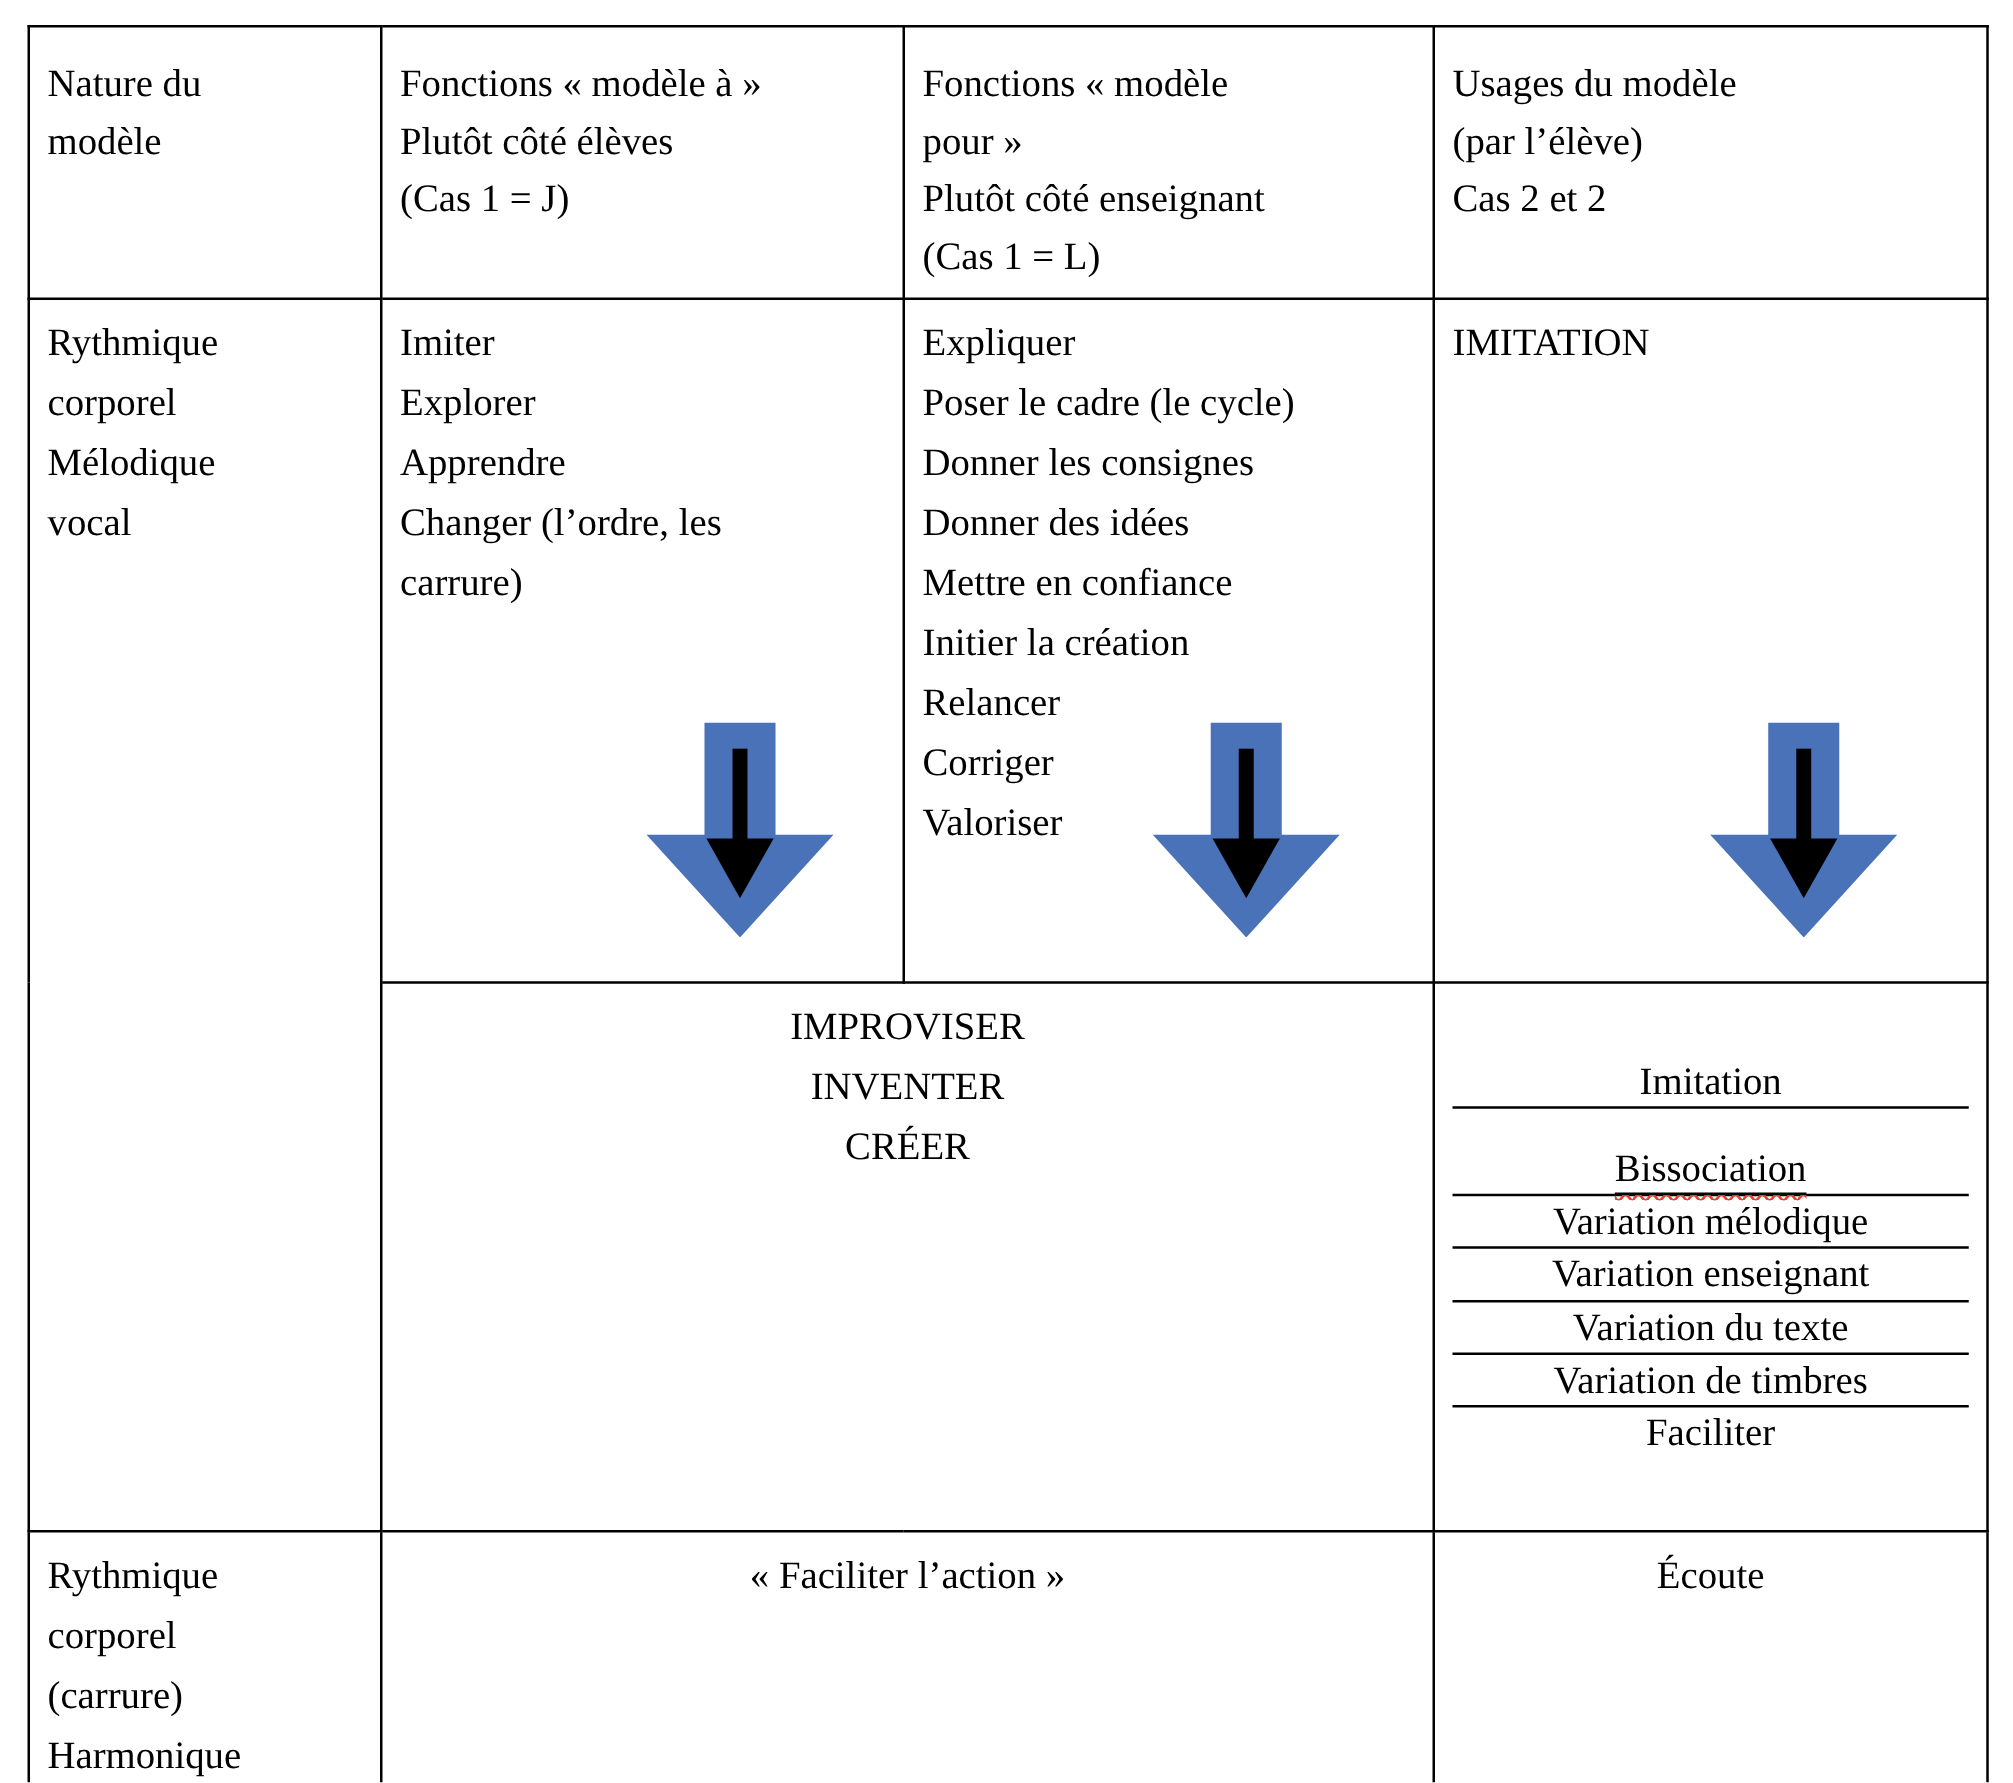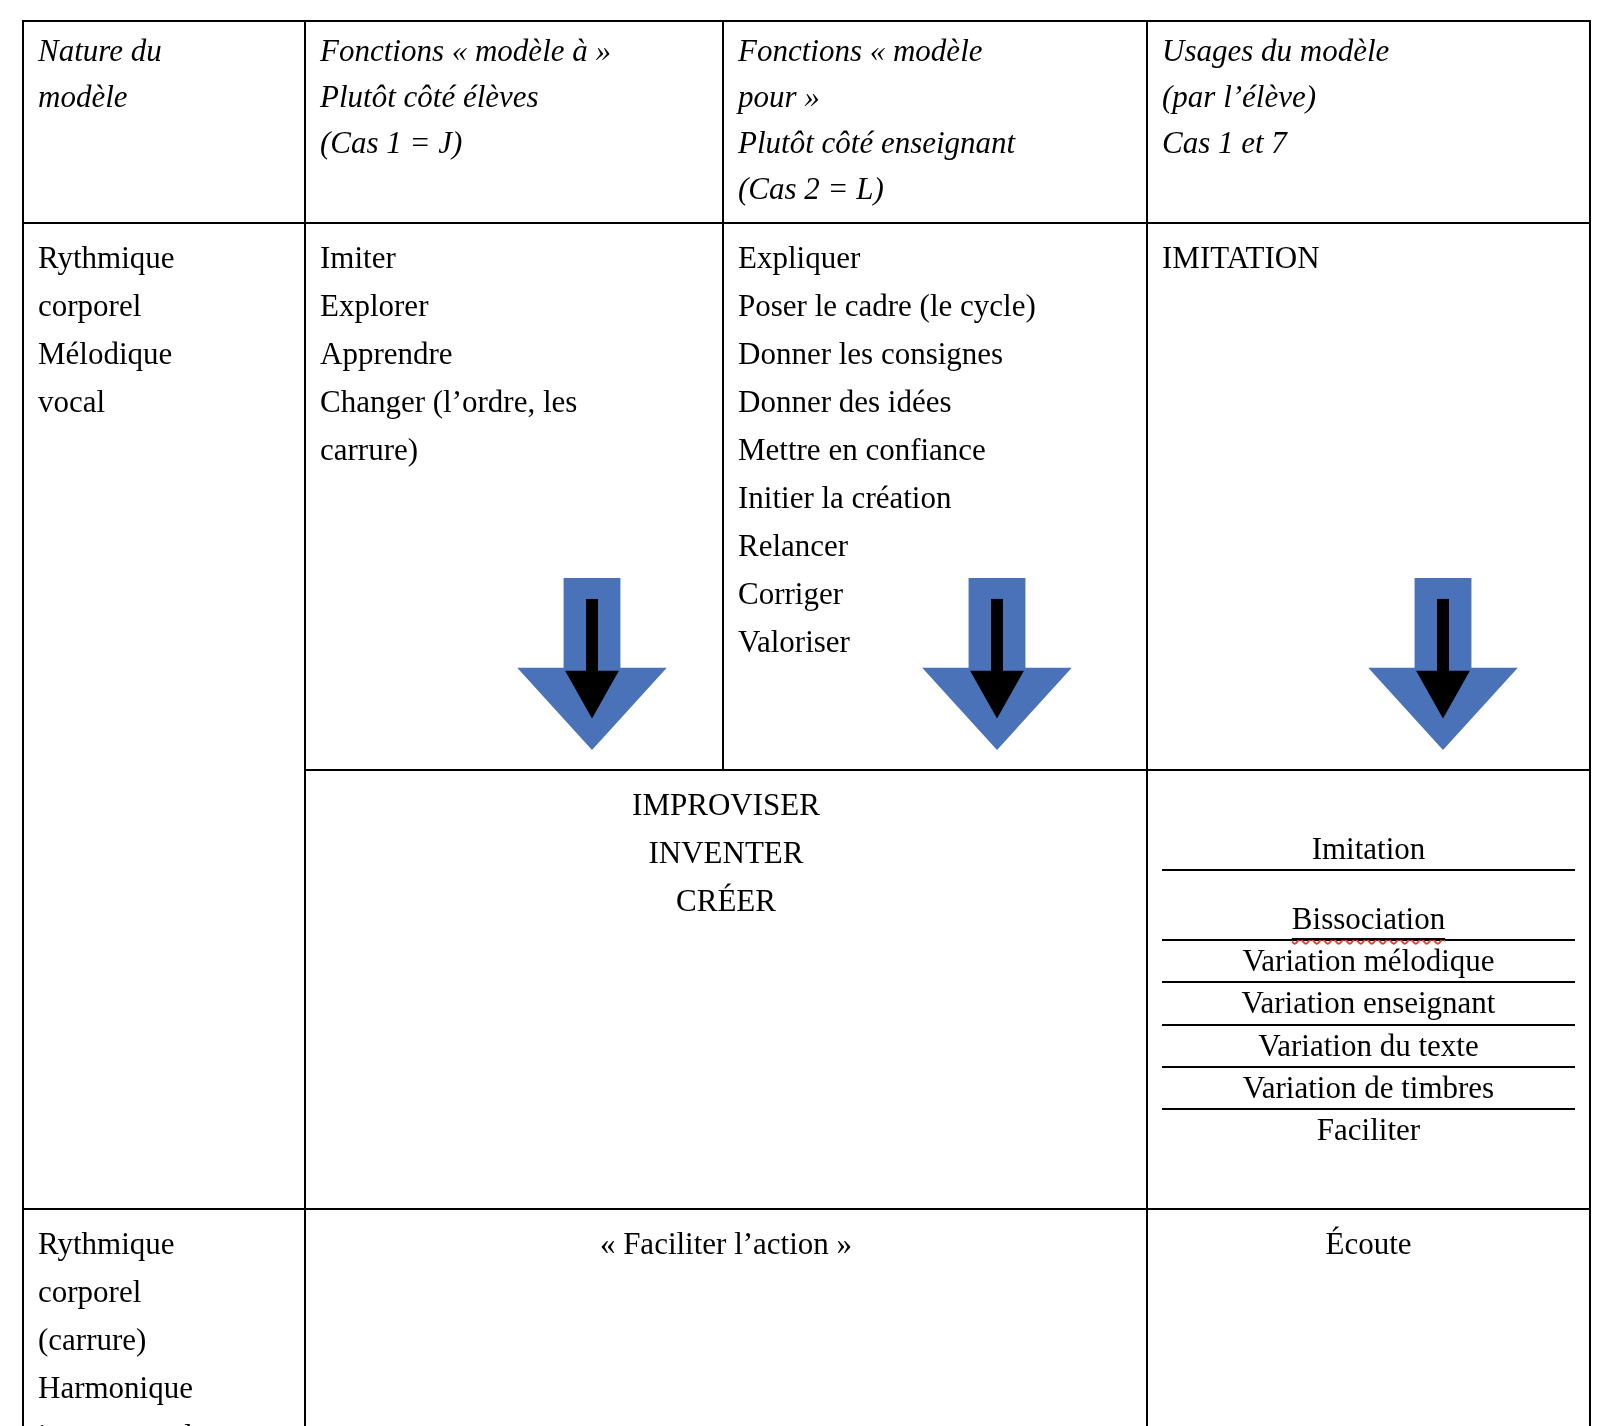--- a/index.html
+++ b/index.html
@@ -28,22 +28,21 @@
     border: 2px solid #000000;
     vertical-align: top;
     padding: 10px 14px;
     font-size: 31px;
     line-height: 48px;
     white-space: pre-line;
     overflow: hidden;
   }
   tr.header-row td {
     line-height: 46px;
-    padding-top: 6px;
-    font-style: italic;
+    padding-top: 22px;
   }
   tr.header-row   { height: 193px; }
   tr.row-vocal    { height: 547px; }
   tr.row-creation { height: 325px; }
   tr.row-last     { height: 321px; }
 
   td.center { text-align: center; margin-left: 28px; }
   td.cell-col3 { padding-left: 28px; padding-top: 16px; }
 
   td.subrows-cell { padding: 0; }
@@ -103,24 +102,24 @@
     <tbody>
         <tr class="header-row">
       <td>Nature du
 modèle</td>
       <td>Fonctions « modèle à »
 Plutôt côté élèves
 (Cas 1 = J)</td>
       <td>Fonctions « modèle
 pour »
 Plutôt côté enseignant
-(Cas 2 = L)</td>
+(Cas 1 = L)</td>
       <td>Usages du modèle
 (par l’élève)
-Cas 1 et 7</td>
+Cas 2 et 2</td>
     </tr>
 
     <tr class="row-vocal">
       <td rowspan="2">Rythmique
 corporel
 Mélodique
 vocal</td>
       <td>Imiter
 Explorer
 Apprendre

